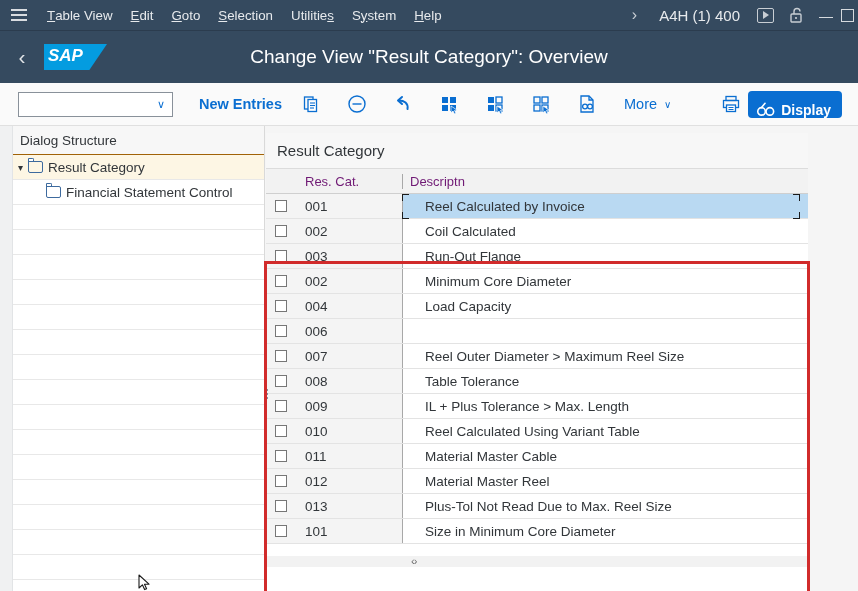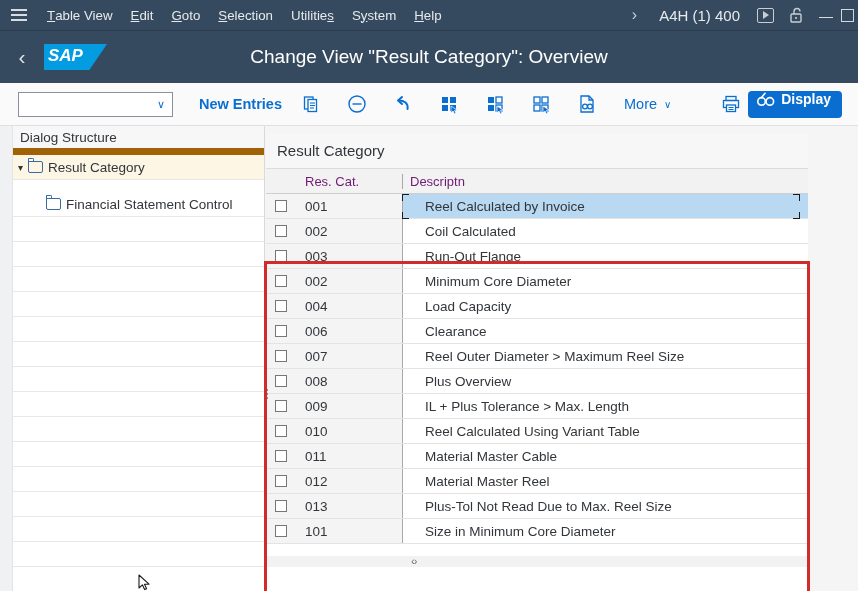--- a/index.html
+++ b/index.html
@@ -105,21 +105,21 @@
     display: flex; align-items: center; justify-content: center;
   }
   .tb-more {
     color: #0a6ed1; font-size: 14.5px; margin-left: 20px; cursor: pointer;
     display: flex; align-items: center; gap: 7px; white-space: nowrap;
   }
   .tb-more .mchev { font-size: 10px; }
   .tb-gap { flex: 1; }
   .display-btn {
     height: 27px; background: #0a6ed1; border-radius: 4px;
-    display: flex; align-items: flex-start; gap: 6px; padding: 0 11px 0 8px;
+    display: flex; align-items: flex-end; gap: 6px; padding: 0 11px 0 8px;
     margin-right: 16px; cursor: pointer;
   }
   .display-btn .lbl { color: #ffffff; font-size: 14px; font-weight: bold; }
 
   
   .workarea {
     position: absolute; left: 0; top: 126px; width: 858px; height: 465px;
     background: #f5f5f5;
   }
   .leftrail {
@@ -128,21 +128,21 @@
   }
 
   
   .sidebar {
     position: absolute; left: 13px; top: 0; width: 252px; height: 465px;
     background: #ffffff; border-right: 1px solid #d9d9d9;
   }
   .sb-header {
     height: 29px; display: flex; align-items: center; padding-left: 7px;
     font-size: 13.5px; color: #32363a; background: #f7f7f7;
-    border-bottom: 7px solid #a16207;
+    border-bottom: 1px solid #a16207;
   }
   .sb-row {
     height: 25px; display: flex; align-items: center;
     border-bottom: 1px solid #e8e8e8; font-size: 13.5px; color: #32363a;
     cursor: pointer;
   }
   .sb-row.sel { background: #fdf6e4; }
   .sb-row.plain { cursor: default; }
   .tw-chev { width: 15px; text-align: center; color: #32363a; font-size: 10px; }
   .folder {
@@ -151,21 +151,21 @@
   .folder .f-shape {
     position: absolute; inset: 0;
     border: 1.3px solid #3d6a9e; border-radius: 1px 2px 2px 2px;
     border-top-left-radius: 0;
   }
   .folder .f-tab {
     position: absolute; left: 0; top: -3px; width: 6px; height: 4px;
     border: 1.3px solid #3d6a9e; border-bottom: none; border-radius: 1px 2px 0 0;
     background: #ffffff;
   }
-  .sb-row.indent { padding-left: 33px; margin-top: 12px; }
+  .sb-row.indent { padding-left: 33px; }
   .splitter {
     position: absolute; left: 264px; top: 260px; width: 6px; height: 16px;
     display: flex; flex-direction: column; align-items: center; justify-content: center;
     gap: 2px; cursor: col-resize; z-index: 6;
   }
   .splitter i { width: 2px; height: 2px; background: #5b738b; border-radius: 50%; }
 
   
   .mainpanel {
     position: absolute; left: 266px; top: 7px; width: 542px; height: 560px;
@@ -491,35 +491,34 @@
               <span class="box"></span>
             </div>
           <div class="cell-code">004</div>
           <div class="cell-desc">Load Capacity</div>
         </div>
         <div class="trow">
           <div class="cell-chk">
               <span class="box"></span>
             </div>
           <div class="cell-code">006</div>
-          <div class="cell-desc">Clearance</div>
         </div>
         <div class="trow">
           <div class="cell-chk">
               <span class="box"></span>
             </div>
           <div class="cell-code">007</div>
           <div class="cell-desc">Reel Outer Diameter &gt; Maximum Reel Size</div>
         </div>
         <div class="trow">
           <div class="cell-chk">
               <span class="box"></span>
             </div>
           <div class="cell-code">008</div>
-          <div class="cell-desc">Plus Overview</div>
+          <div class="cell-desc">Table Tolerance</div>
         </div>
         <div class="trow">
           <div class="cell-chk">
               <span class="box"></span>
             </div>
           <div class="cell-code">009</div>
           <div class="cell-desc">IL + Plus Tolerance &gt; Max. Length</div>
         </div>
         <div class="trow">
           <div class="cell-chk">

